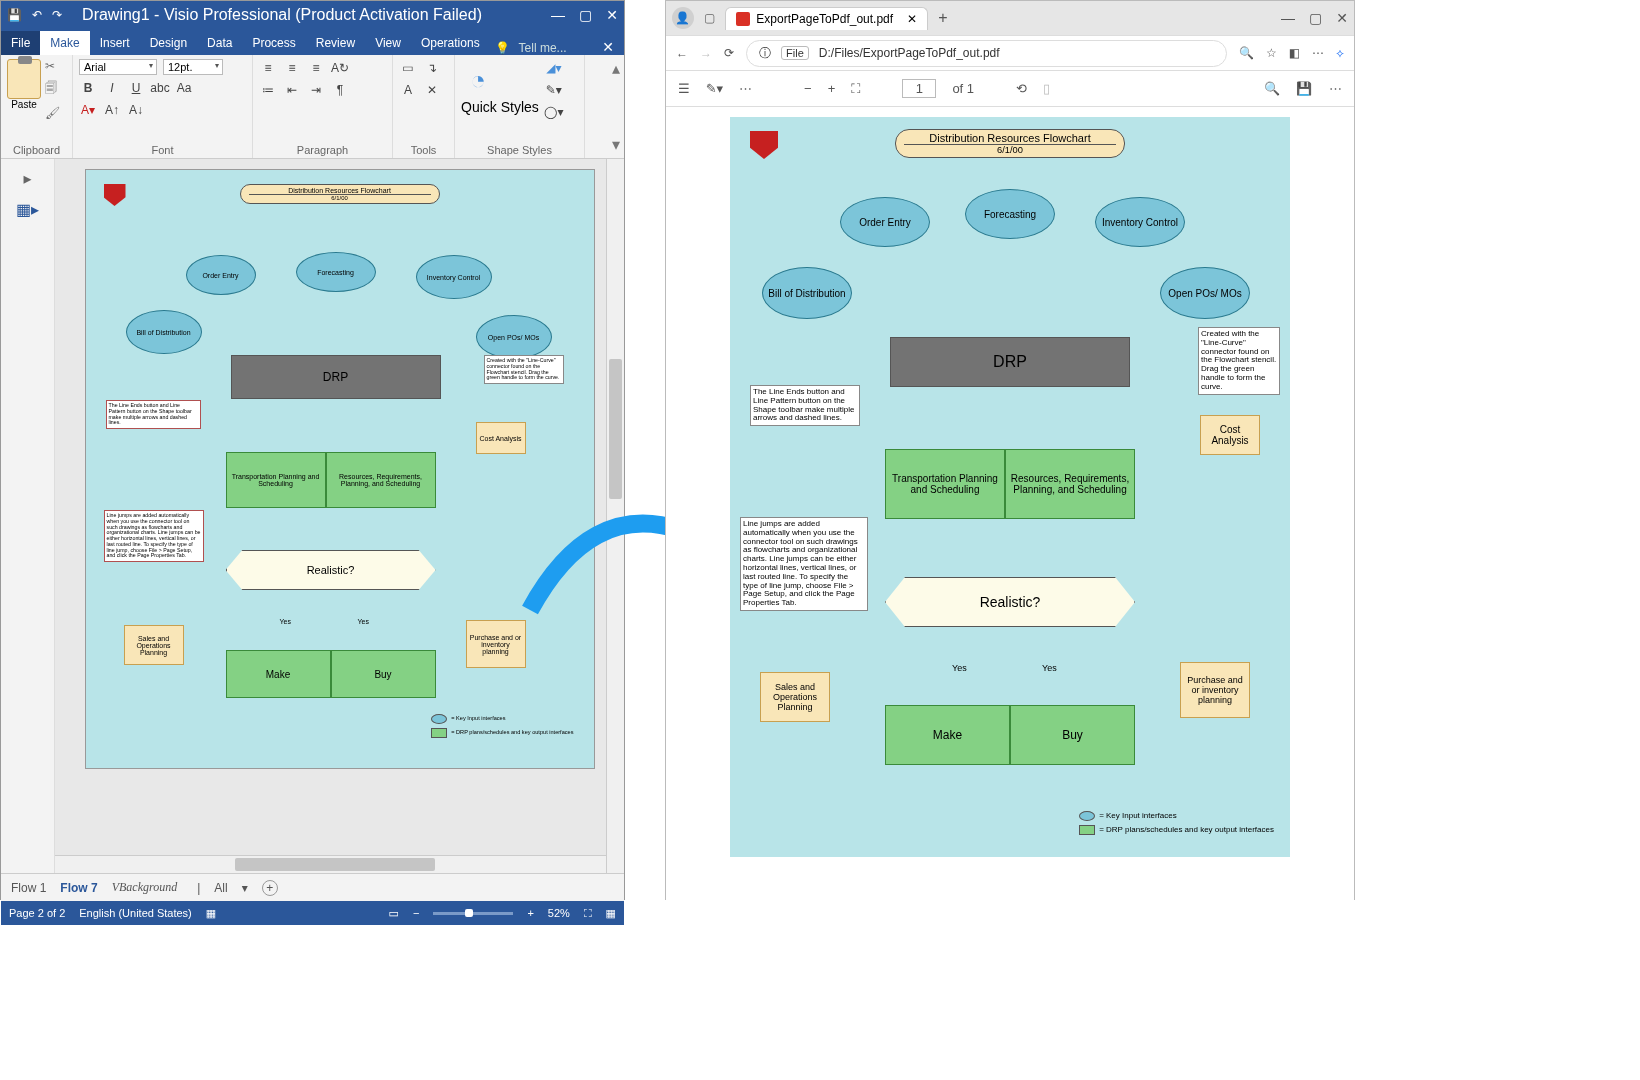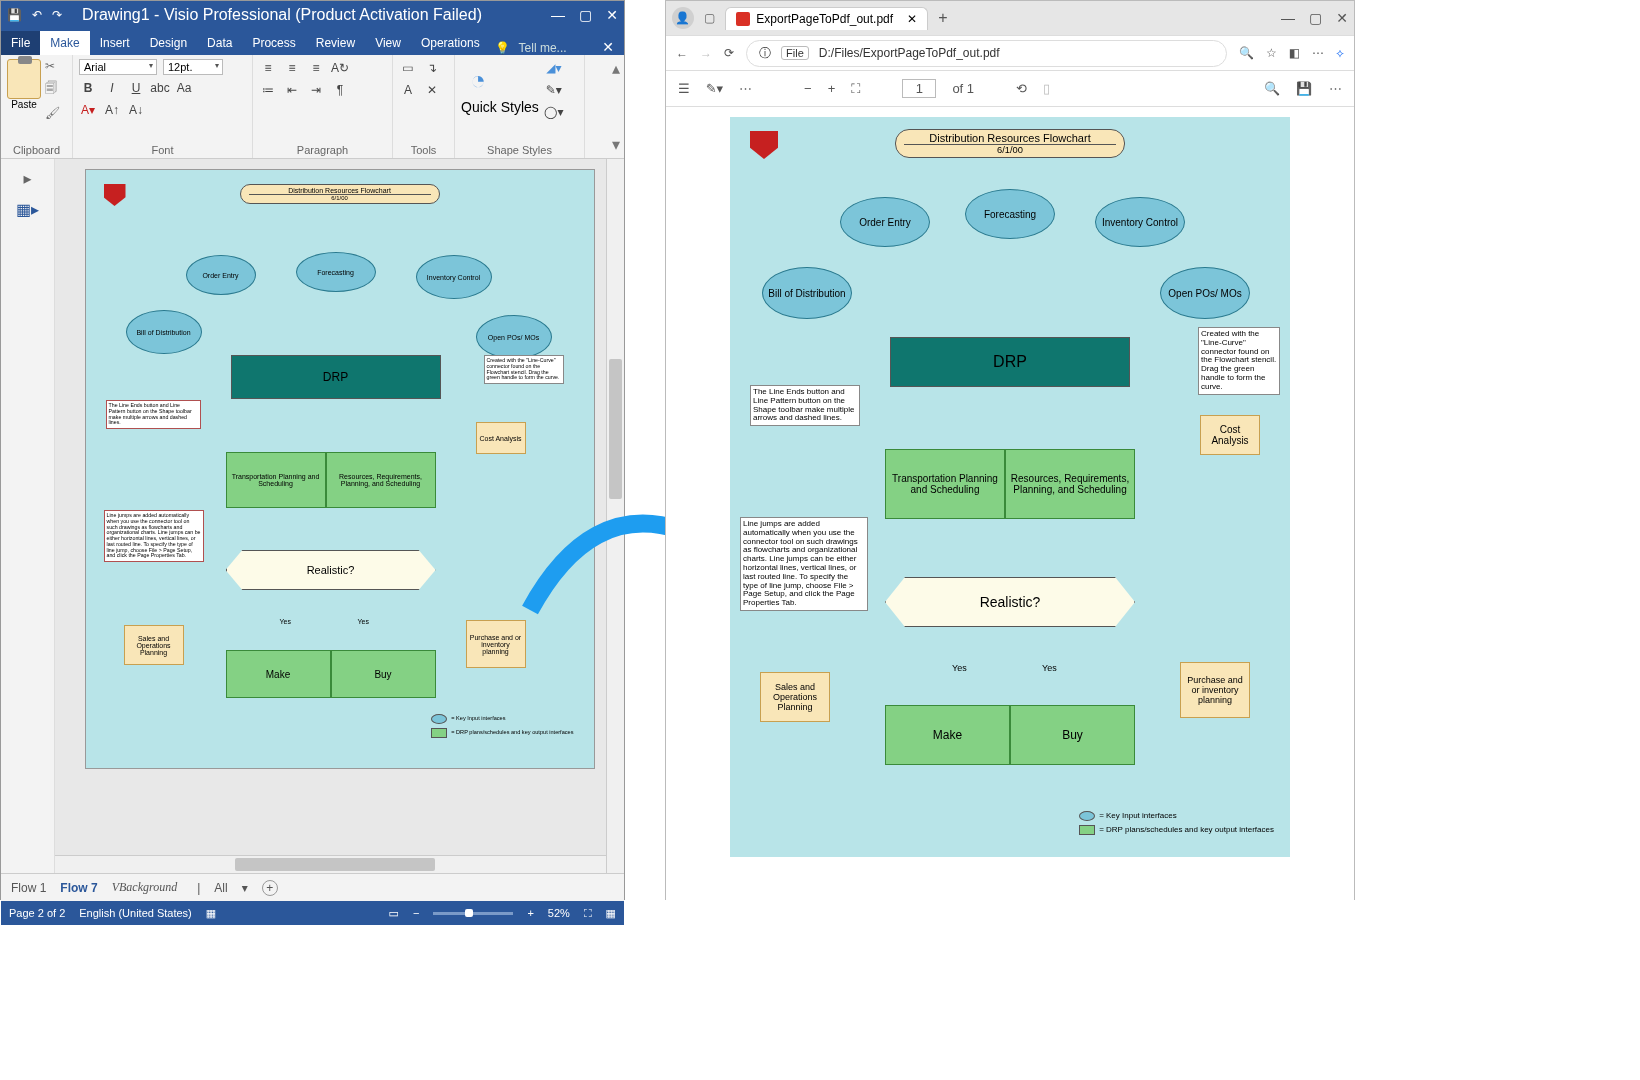--- a/index.html
+++ b/index.html
@@ -51,21 +51,21 @@
 .pdf-toolbar .pagebox { border: 1px solid #bbb; width: 34px; text-align: center; padding: 1px 0; }
 .pdf-toolbar .right { margin-left: auto; display: flex; gap: 16px; align-items: center; }
 .pdf-body { background: #fff; height: 794px; overflow: hidden; display: flex; justify-content: center; }
 .pdf-page { margin-top: 10px; background: #b8e4e8; width: 560px; height: 740px; position: relative; font-size: 9px; }
 
 
 .fc-title { position: absolute; left: 50%; transform: translateX(-50%); background: #f9e6b8; border: 1px solid #555; border-radius: 14px; padding: 2px 8px; text-align: center; }
 .fc-sub { font-size: 0.85em; border-top: 1px solid #555; }
 .flag { position: absolute; width: 22px; height: 22px; background: #c62020; clip-path: polygon(0 0, 100% 0, 100% 60%, 50% 100%, 0 60%); }
 .ellipse { position: absolute; background: #7cc5d9; border: 1px solid #2a7a8f; border-radius: 50%; display: flex; align-items: center; justify-content: center; text-align: center; padding: 2px; }
-.box { position: absolute; background: #0f766e; border: 1px solid #555; display: flex; align-items: center; justify-content: center; text-align: left; }
+.box { position: absolute; background: #737373; border: 1px solid #555; display: flex; align-items: center; justify-content: center; text-align: left; }
 .gbox { position: absolute; background: #84d184; border: 1px solid #3a8a3a; display: flex; align-items: center; justify-content: center; text-align: center; padding: 2px; }
 .ybox { position: absolute; background: #f9e6b8; border: 1px solid #c8a050; display: flex; align-items: center; justify-content: center; text-align: center; padding: 2px; }
 .hex { position: absolute; background: #fdfbe8; border: 1px solid #555; clip-path: polygon(8% 0, 92% 0, 100% 50%, 92% 100%, 8% 100%, 0 50%); display: flex; align-items: center; justify-content: center; }
 .note { position: absolute; background: #fff; border: 1px solid #b05050; padding: 2px; font-size: 0.75em; line-height: 1.1; }
 .note2 { border-color: #888; }
 .legend { position: absolute; font-size: 0.8em; }
 .legend .sw { display: inline-block; width: 16px; height: 10px; border: 1px solid #555; margin-right: 4px; vertical-align: middle; }
 
 
 .big-arrow { position: absolute; left: 520px; top: 480px; width: 200px; height: 160px; pointer-events: none; }

